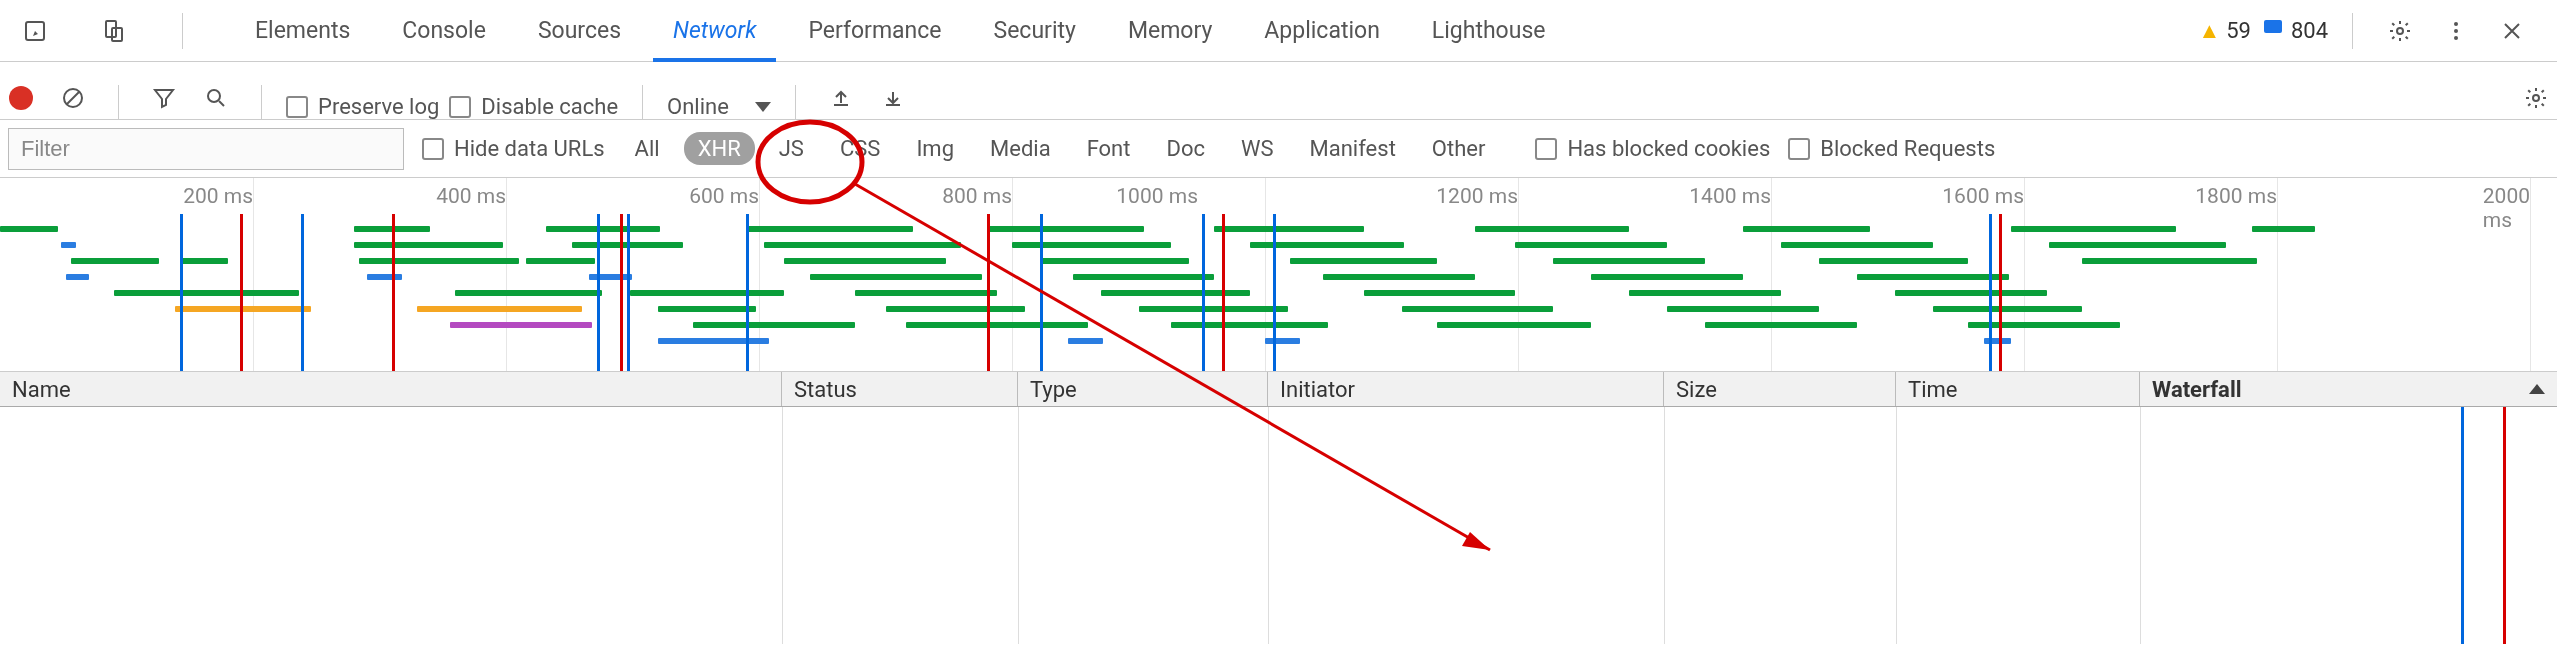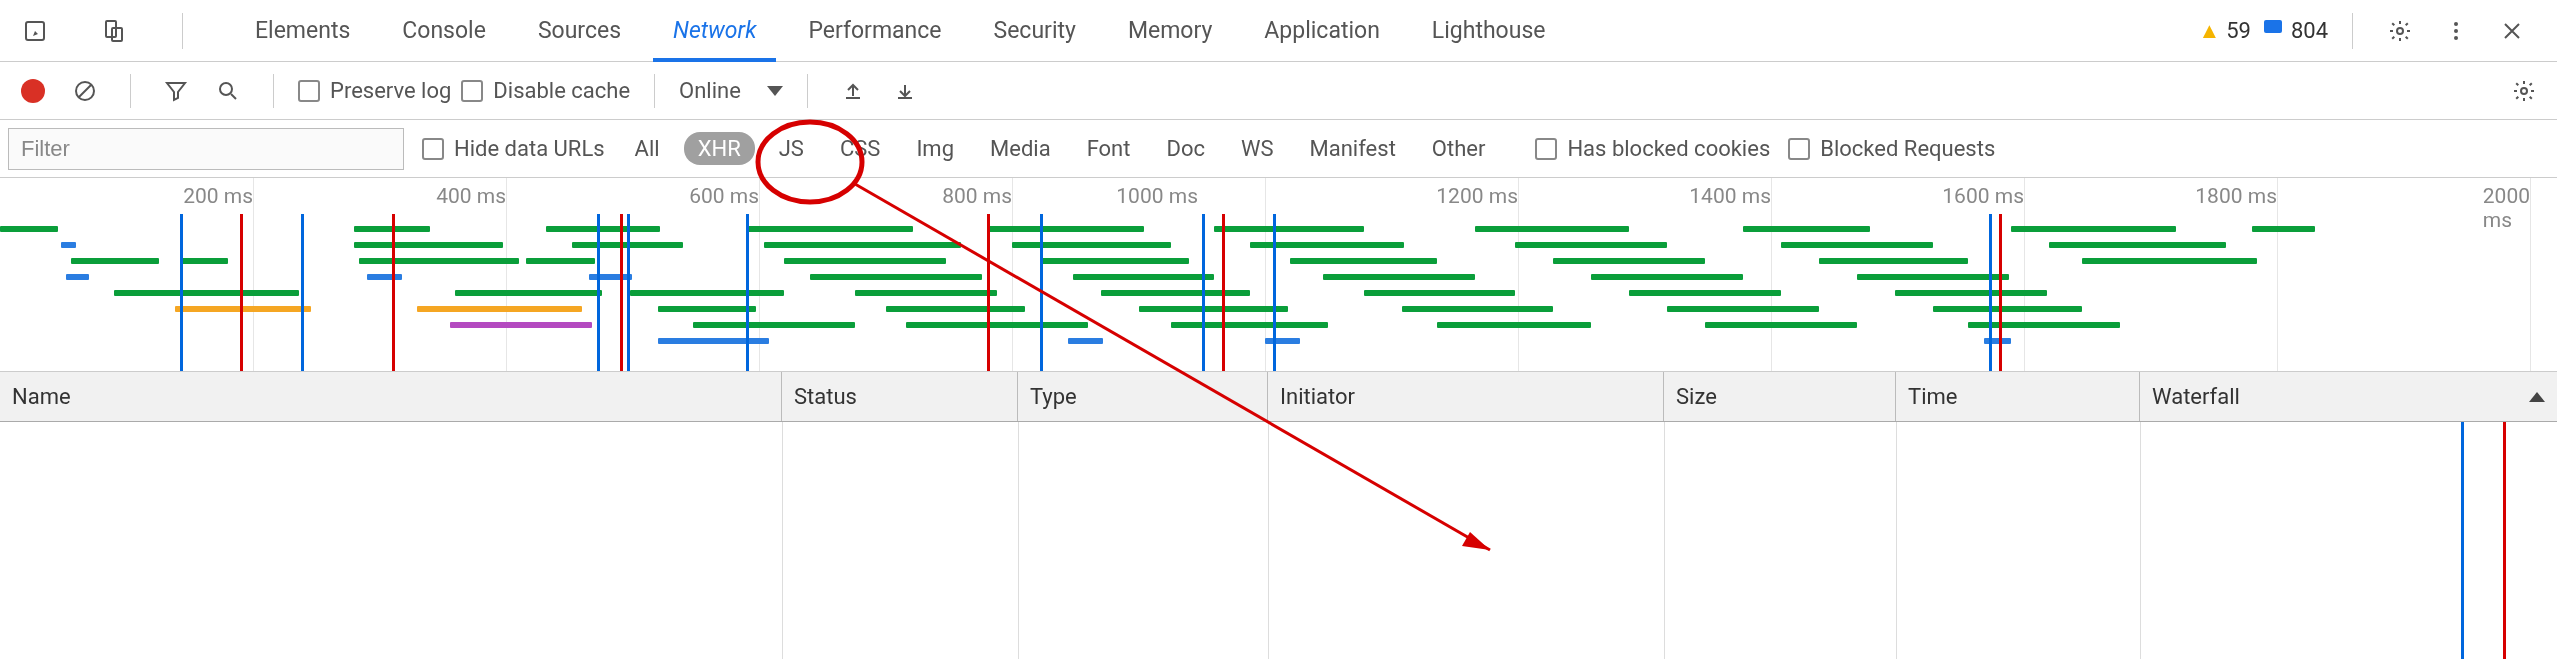--- a/index.html
+++ b/index.html
@@ -61,22 +61,22 @@
     display: inline-flex; align-items: center; gap: 6px;
     font-size: 22px;
   }
   .warn-ico { color: #f5b400; }
   .msg-ico  { color: #1a73e8; }
 
   
   .toolbar {
     height: 58px;
     border-bottom: 1px solid #ccc;
-    display: flex; align-items: center;
-    padding: 0 12px;
+    display: flex; align-items: flex-end;
+    padding: 0 0;
     gap: 10px;
   }
   .toolbar .sep { width:1px;height:34px;background:#ccc;margin:0 14px; }
   .rec-dot {
     width: 24px; height: 24px; border-radius: 50%;
     background: #d93025;
   }
   .funnel { color: #d93025; }
   .toolbar .icon-btn {
     width: 42px; height: 42px;
@@ -158,34 +158,34 @@
     border-radius:1px;
     z-index:2;
   }
   .bar.green  { background:#0a9e3a; }
   .bar.blue   { background:#2a7de1; }
   .bar.orange { background:#f5a623; }
   .bar.purple { background:#b44ac0; }
 
   
   .cols {
-    height: 50px;
+    height: 35px;
     border-bottom: 1px solid #aaa;
     display:flex;
     background:#f1f1f1;
     font-size:22px;
     color:#333;
   }
   .col {
     border-right:1px solid #bbb;
     padding: 10px 12px;
     display:flex;align-items:center;
     position:relative;
   }
-  .col:last-child { border-right:none; }
+  .col:last-child { border-right:none;font-weight:bold; }
   .col .sort-caret {
     margin-left:auto;
     width:0;height:0;
     border-left:8px solid transparent;border-right:8px solid transparent;
     border-bottom:10px solid #444;
   }
 
   
   .body-area {
     position:relative;

